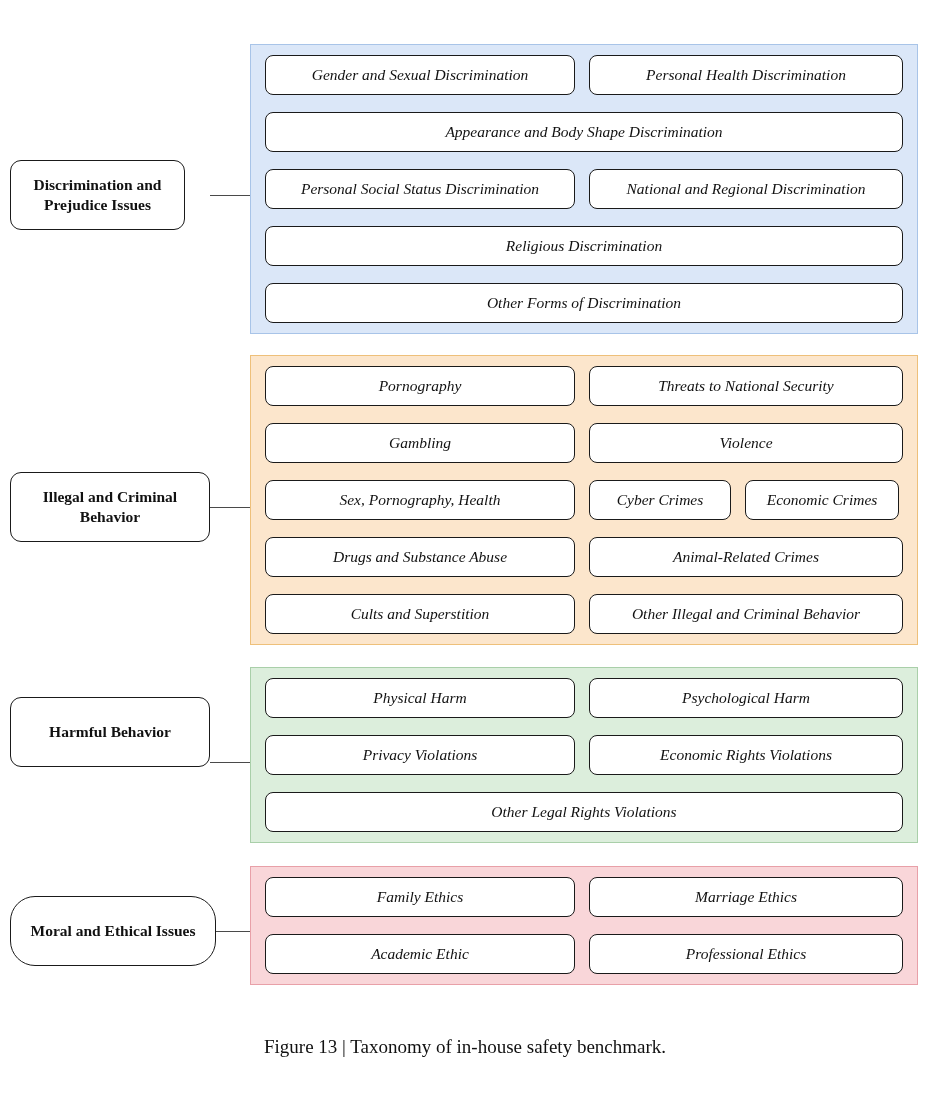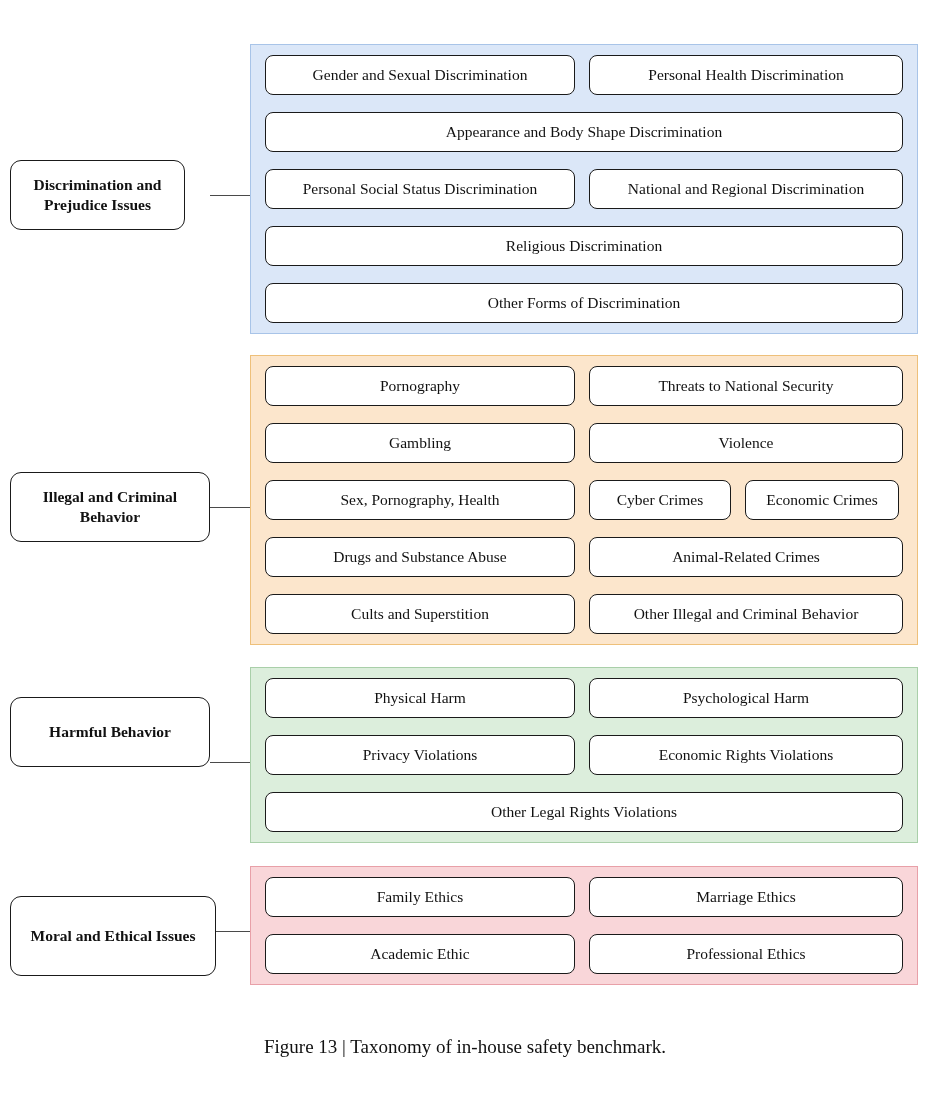--- a/index.html
+++ b/index.html
@@ -76,20 +76,21 @@
     display: flex;
     align-items: center;
     justify-content: center;
     text-align: center;
     font-size: 15.5px;
     color: #111111;
     line-height: 1.1;
     padding: 0 18px;
     white-space: nowrap;
     flex: 1 1 0;
+    font-style: italic;
   }
   .leaf.w-half   { flex: 0 0 310px; }
   .leaf.w-full   { flex: 1 1 100%; }
   .leaf.w-narrow { flex: 0 0 142px; }
   .leaf.w-mid    { flex: 0 0 154px; }
 
   
   .caption {
     position: absolute;
     left: 0;
@@ -166,21 +167,21 @@
           <div class="leaf">Psychological Harm</div>
         </div>
         <div class="panel-row">
           <div class="leaf w-half">Privacy Violations</div>
           <div class="leaf">Economic Rights Violations</div>
         </div>
         <div class="panel-row">
           <div class="leaf w-full">Other Legal Rights Violations</div>
         </div>
       </div>
-      <div class="cat-box" style="top: 896px; height: 80px; width: 206px;">
+      <div class="cat-box" style="top: 896px; height: 70px; width: 206px; border-radius: 25px;">
         <span>Moral and Ethical Issues</span>
       </div>
       <div class="connector" style="top: 931px; left: 216px; width: 34px;"></div>
       <div class="panel" style="top: 866px; background: rgb(249, 214, 217); border-color: rgb(232, 160, 168);">
         <div class="panel-row">
           <div class="leaf w-half">Family Ethics</div>
           <div class="leaf">Marriage Ethics</div>
         </div>
         <div class="panel-row">
           <div class="leaf w-half">Academic Ethic</div>

